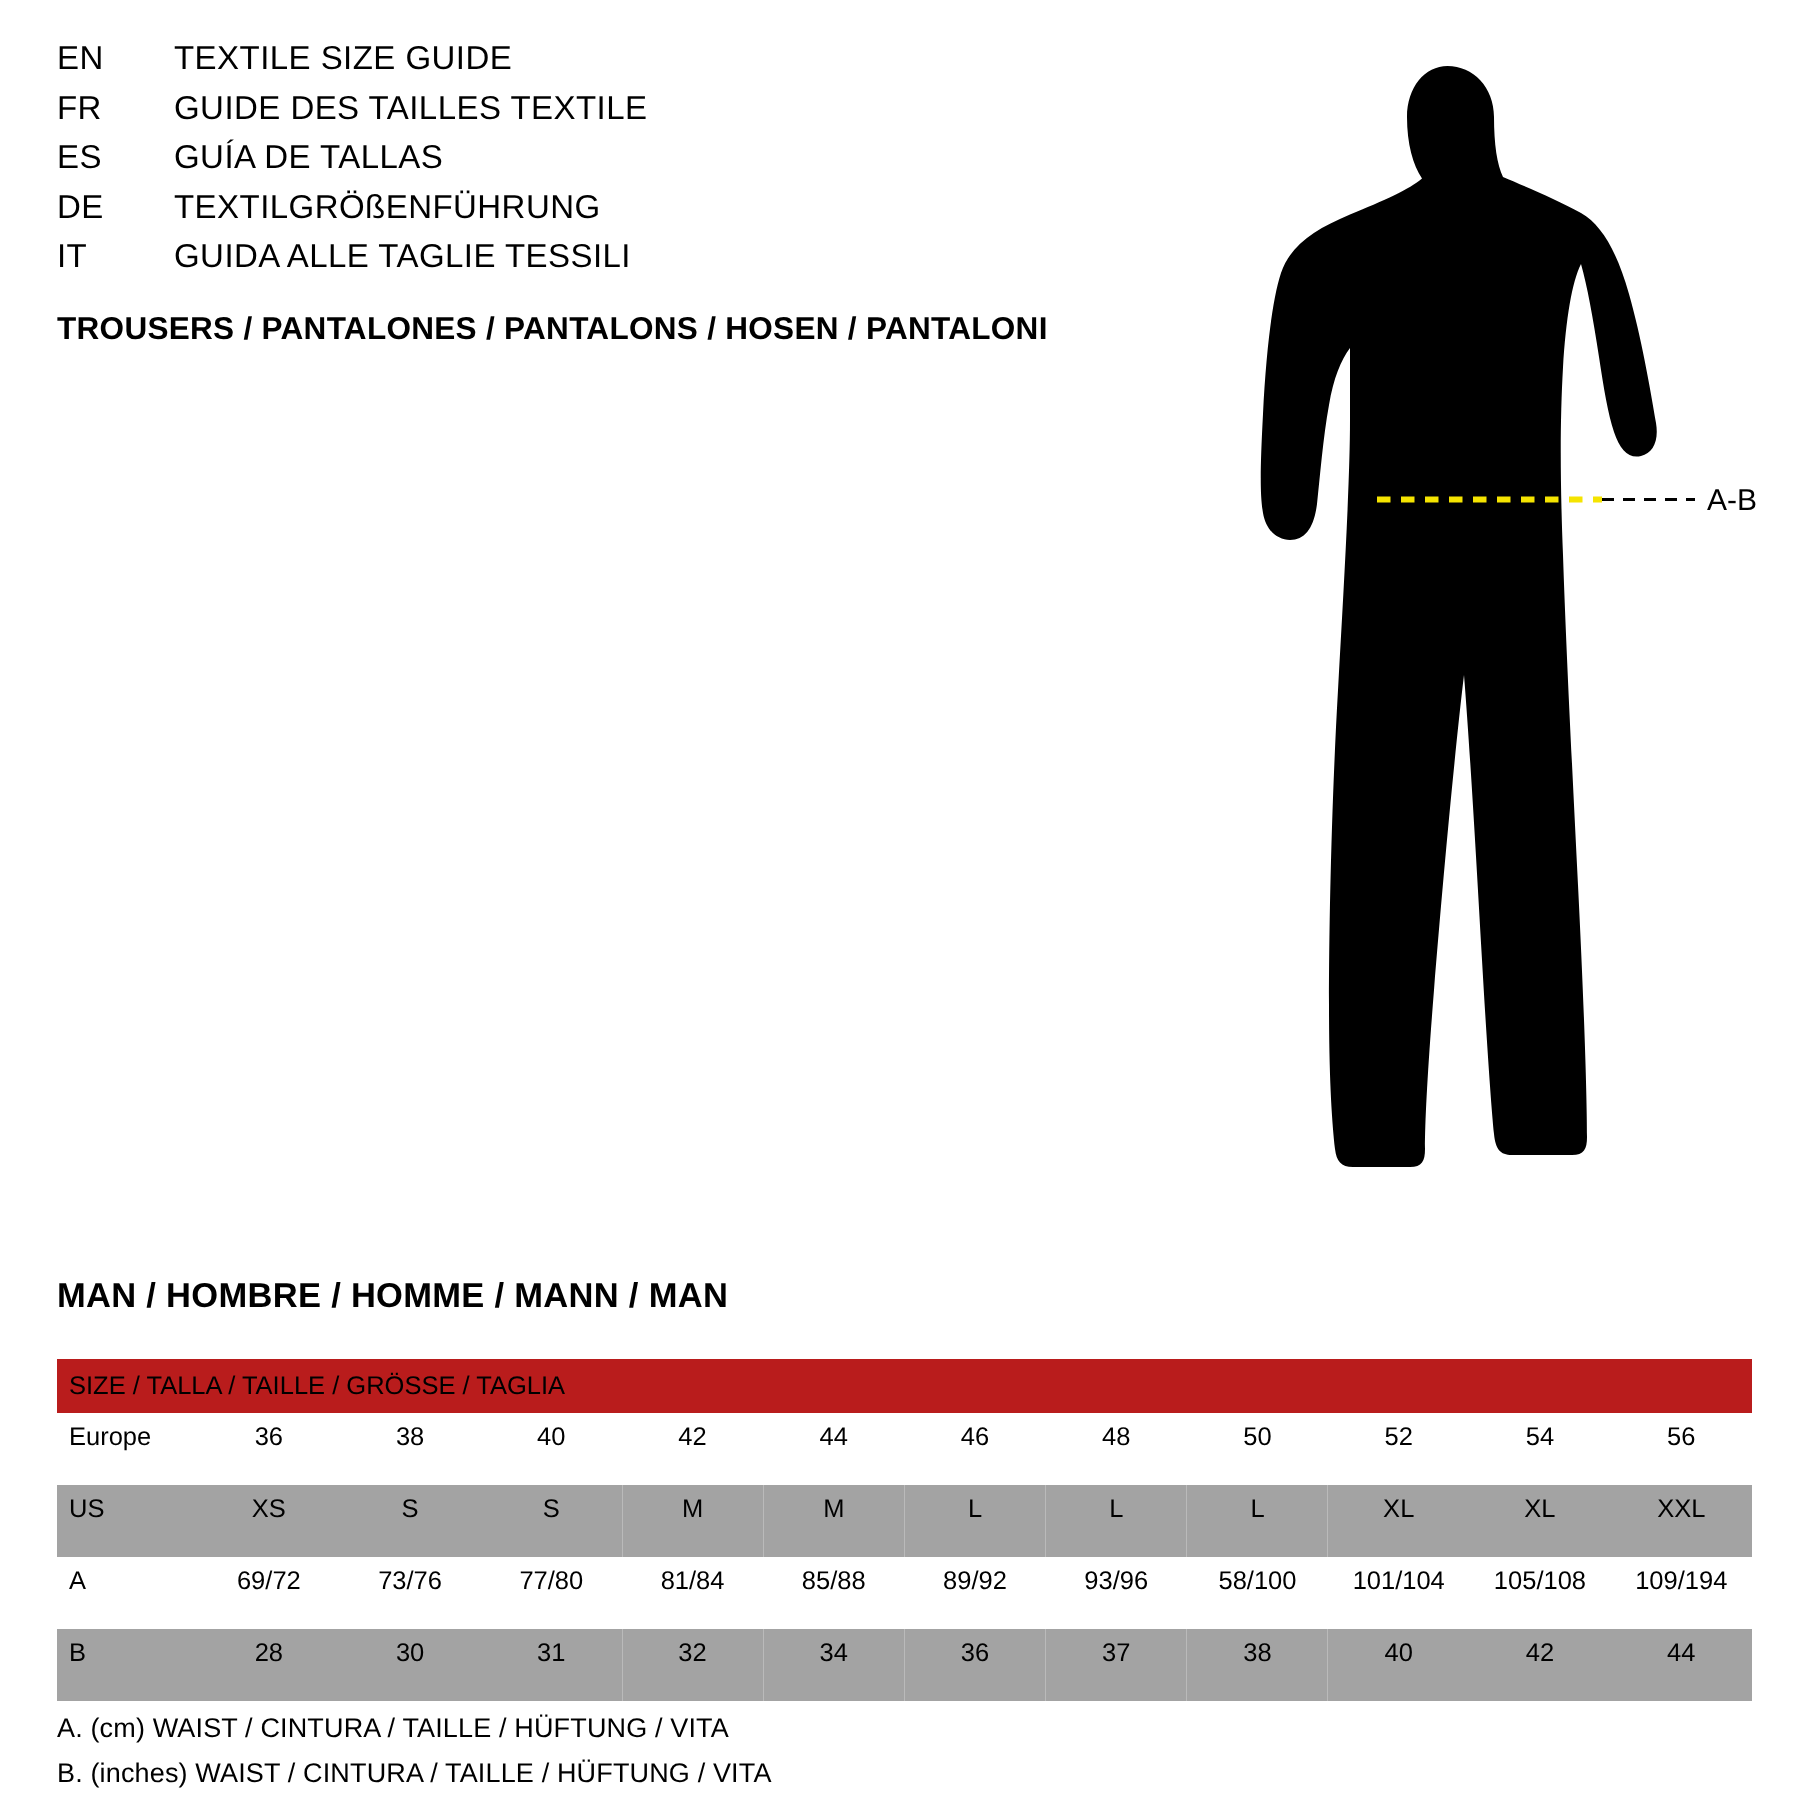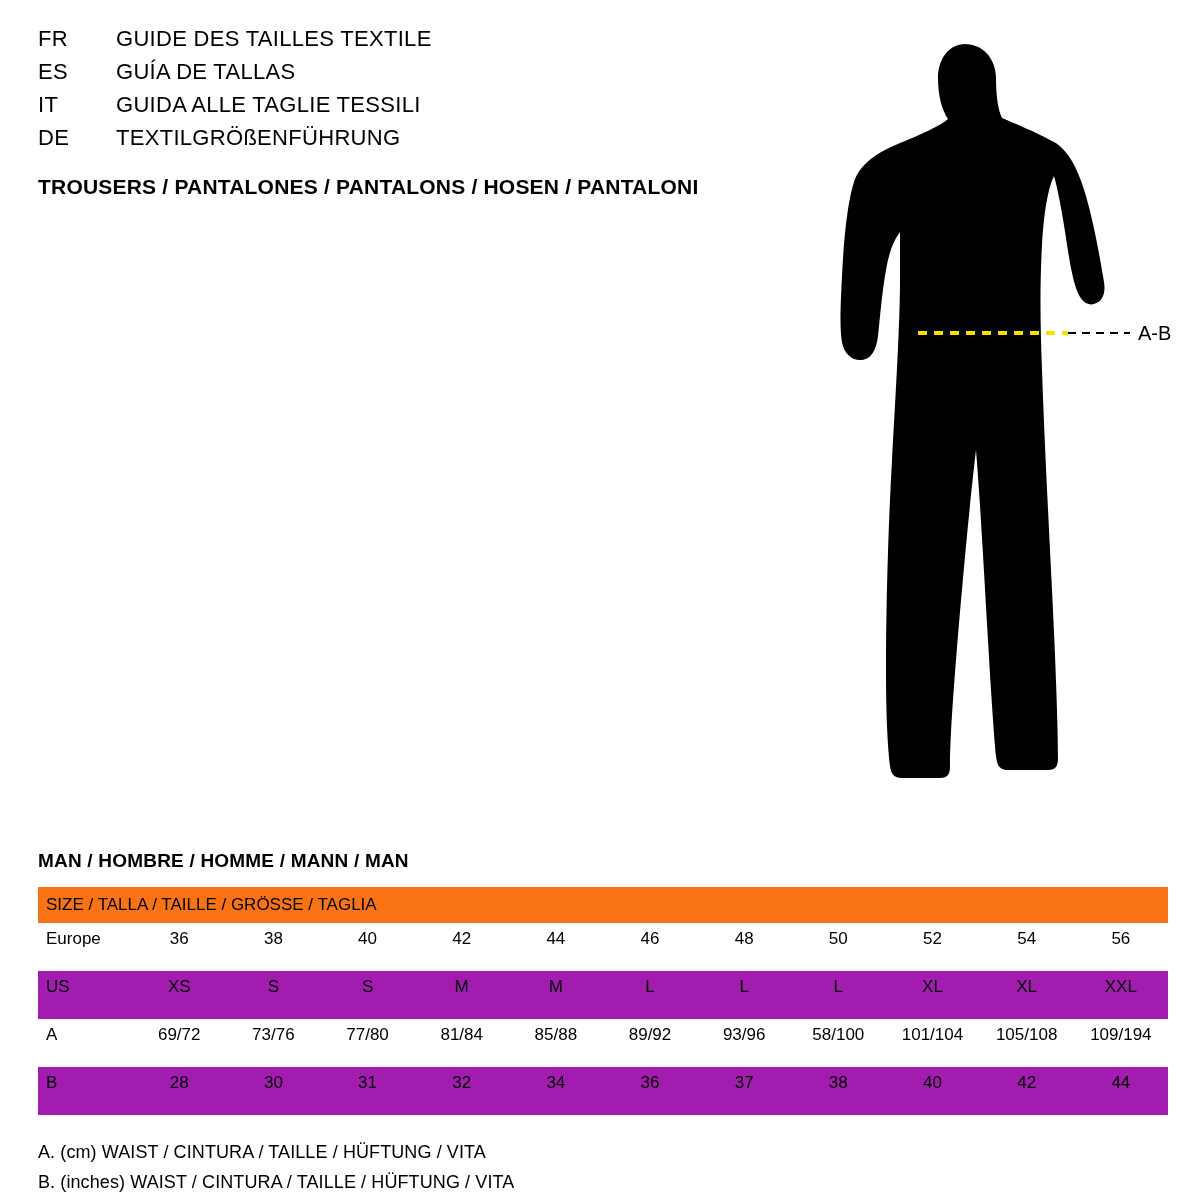--- a/index.html
+++ b/index.html
@@ -56,52 +56,52 @@
   #figure-svg { display: block; }
 
   
   #table-block {
     position: absolute;
     left: 38px;
     top: 850px;
     width: 1130px;
   }
   #man-label {
-    font-size: 19px;
+    font-size: 23px;
     font-weight: bold;
     letter-spacing: 0.2px;
-    margin-bottom: 15px;
+    margin-bottom: 29px;
   }
   table.size-table {
     border-collapse: collapse;
     width: 1130px;
     table-layout: fixed;
   }
   table.size-table td, table.size-table th {
     font-size: 17px;
     font-weight: normal;
     text-align: center;
     padding: 6px 0 22px 0;
     border: none;
   }
   table.size-table td.rowlabel, table.size-table th.rowlabel {
     text-align: left;
     padding-left: 8px;
     width: 175px;
   }
   tr.header-row {
-    background: #f97316;
+    background: #b91c1c;
   }
   tr.header-row th {
     font-size: 17px;
     font-weight: normal;
     padding: 8px 0 8px 0;
   }
   tr.band {
-    background: #a21caf;
+    background: #a3a3a3;
   }
   tr.plain {
     background: #ffffff;
   }
 
   
   #footnotes {
     position: absolute;
     left: 38px;
     top: 1107px;
@@ -112,34 +112,38 @@
     font-size: 18px;
     line-height: 30px;
     letter-spacing: 0.1px;
   }
 </style>
 </head>
 <body>
 
 <div id="header-block">
   <div class="lang-row">
+    <span class="lang-code">EN</span>
+    <span class="lang-text">TEXTILE SIZE GUIDE</span>
+  </div>
+  <div class="lang-row">
     <span class="lang-code">FR</span>
     <span class="lang-text">GUIDE DES TAILLES TEXTILE</span>
   </div>
   <div class="lang-row">
     <span class="lang-code">ES</span>
     <span class="lang-text">GUÍA DE TALLAS</span>
   </div>
   <div class="lang-row">
+    <span class="lang-code">DE</span>
+    <span class="lang-text">TEXTILGRÖßENFÜHRUNG</span>
+  </div>
+  <div class="lang-row">
     <span class="lang-code">IT</span>
     <span class="lang-text">GUIDA ALLE TAGLIE TESSILI</span>
-  </div>
-  <div class="lang-row">
-    <span class="lang-code">DE</span>
-    <span class="lang-text">TEXTILGRÖßENFÜHRUNG</span>
   </div>
   <div id="subtitle-trousers">TROUSERS / PANTALONES / PANTALONS / HOSEN / PANTALONI</div>
 </div>
 
 <div id="figure-block">
   <svg id="figure-svg" width="400" height="790" viewBox="0 0 400 790" xmlns="http://www.w3.org/2000/svg">
     <g>
       <path fill="#000000" d="
         M 175 14
         C 160 14 148 28 148 48

